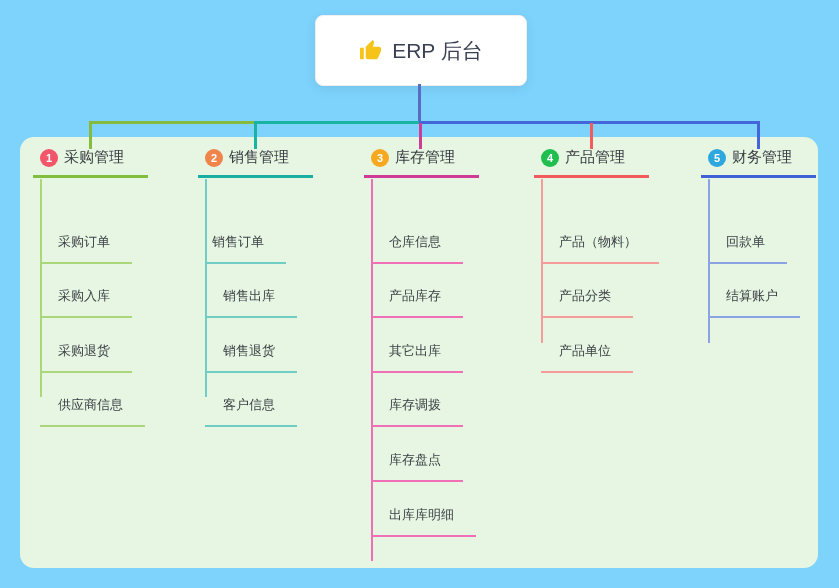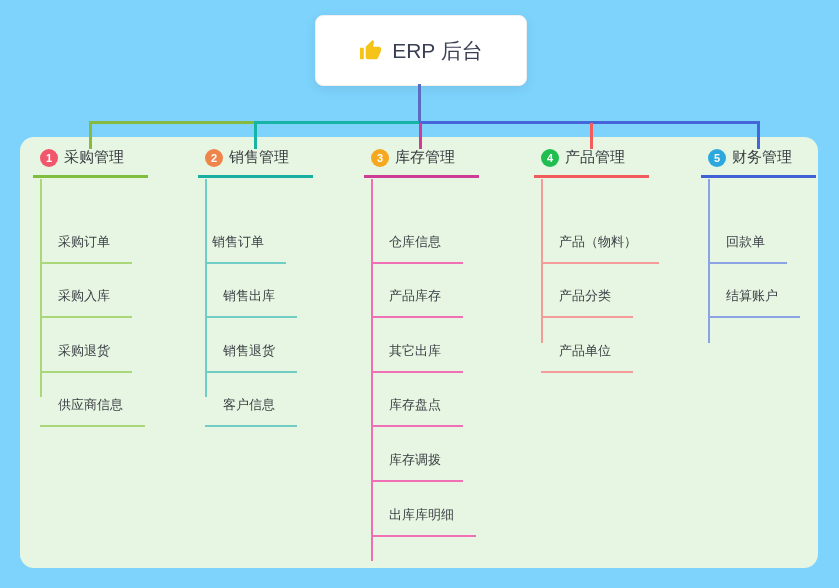--- a/index.html
+++ b/index.html
@@ -109,24 +109,24 @@
       <div class="item">
           <span style="border-bottom-color: rgb(240, 111, 181);">仓库信息</span>
         </div>
       <div class="item">
           <span style="border-bottom-color: rgb(240, 111, 181);">产品库存</span>
         </div>
       <div class="item">
           <span style="border-bottom-color: rgb(240, 111, 181);">其它出库</span>
         </div>
       <div class="item">
-          <span style="border-bottom-color: rgb(240, 111, 181);">库存盘点</span>
+          <span style="border-bottom-color: rgb(240, 111, 181);">库存调拨</span>
         </div>
       <div class="item">
-          <span style="border-bottom-color: rgb(240, 111, 181);">库存调拨</span>
+          <span style="border-bottom-color: rgb(240, 111, 181);">库存盘点</span>
         </div>
       <div class="item">
           <span style="border-bottom-color: rgb(240, 111, 181);">出库库明细</span>
         </div>
     </div>
   </div>
 
   <div class="branch" style="left:534px;">
     <div class="branch-header" style="border-bottom-color: rgb(242, 91, 91);">
       <span class="badge" style="background-color: rgb(31, 190, 79);">4</span>

